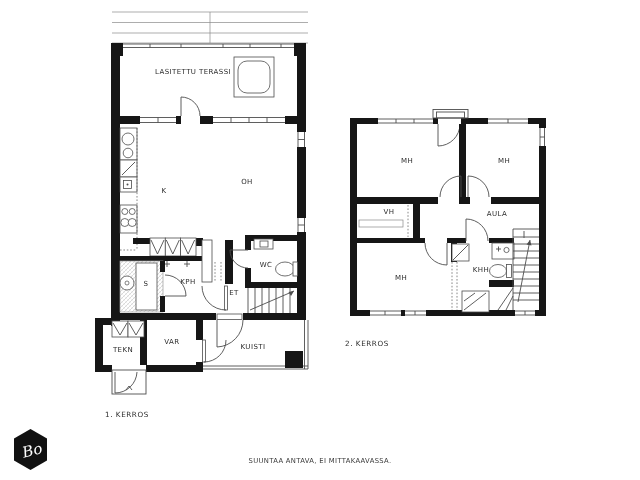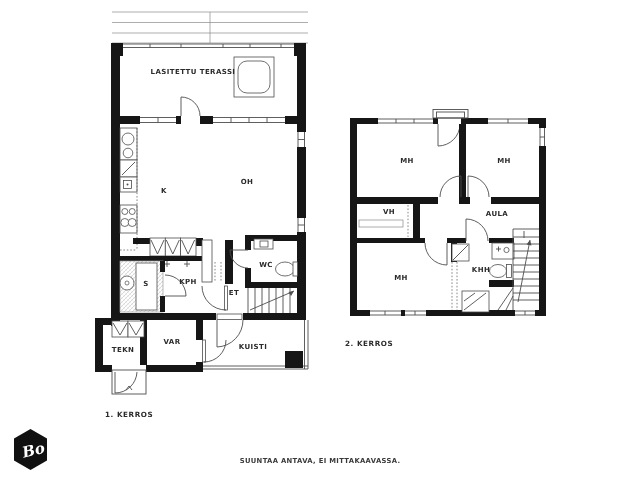--- a/index.html
+++ b/index.html
@@ -1,17 +1,17 @@
 <!DOCTYPE html>
 <html><head>
 <meta charset="utf-8">
 <style>
   html,body{margin:0;padding:0;background:#ffffff;}
   .stage{position:relative;width:640px;height:480px;background:#ffffff;overflow:hidden;
-         font-family:"DejaVu Sans",sans-serif;font-weight:bold;}
+         font-family:"DejaVu Sans",sans-serif;}
   svg{display:block}
   .room-label{font-family:"DejaVu Sans",sans-serif;font-size:7px;letter-spacing:.06em;fill:#2b2b2b;}
   .caption{font-family:"DejaVu Sans",sans-serif;font-size:7.2px;letter-spacing:.08em;fill:#2b2b2b;}
   .footer{font-family:"DejaVu Sans",sans-serif;font-size:6.8px;letter-spacing:.05em;fill:#3a3a3a;}
   .wall{fill:#161616;stroke:none;}
   .thin{stroke:#4d4d4d;stroke-width:.9;fill:none;}
   .lite{stroke:#8a8a8a;stroke-width:.7;fill:none;}
   .fix{stroke:#4d4d4d;stroke-width:.8;fill:#ffffff;}
   .dash{stroke:#6a6a6a;stroke-width:.8;fill:none;stroke-dasharray:1.6,1.8;}
   .logo-text{font-family:"DejaVu Serif",serif;font-style:italic;font-size:15px;fill:#ffffff;}

